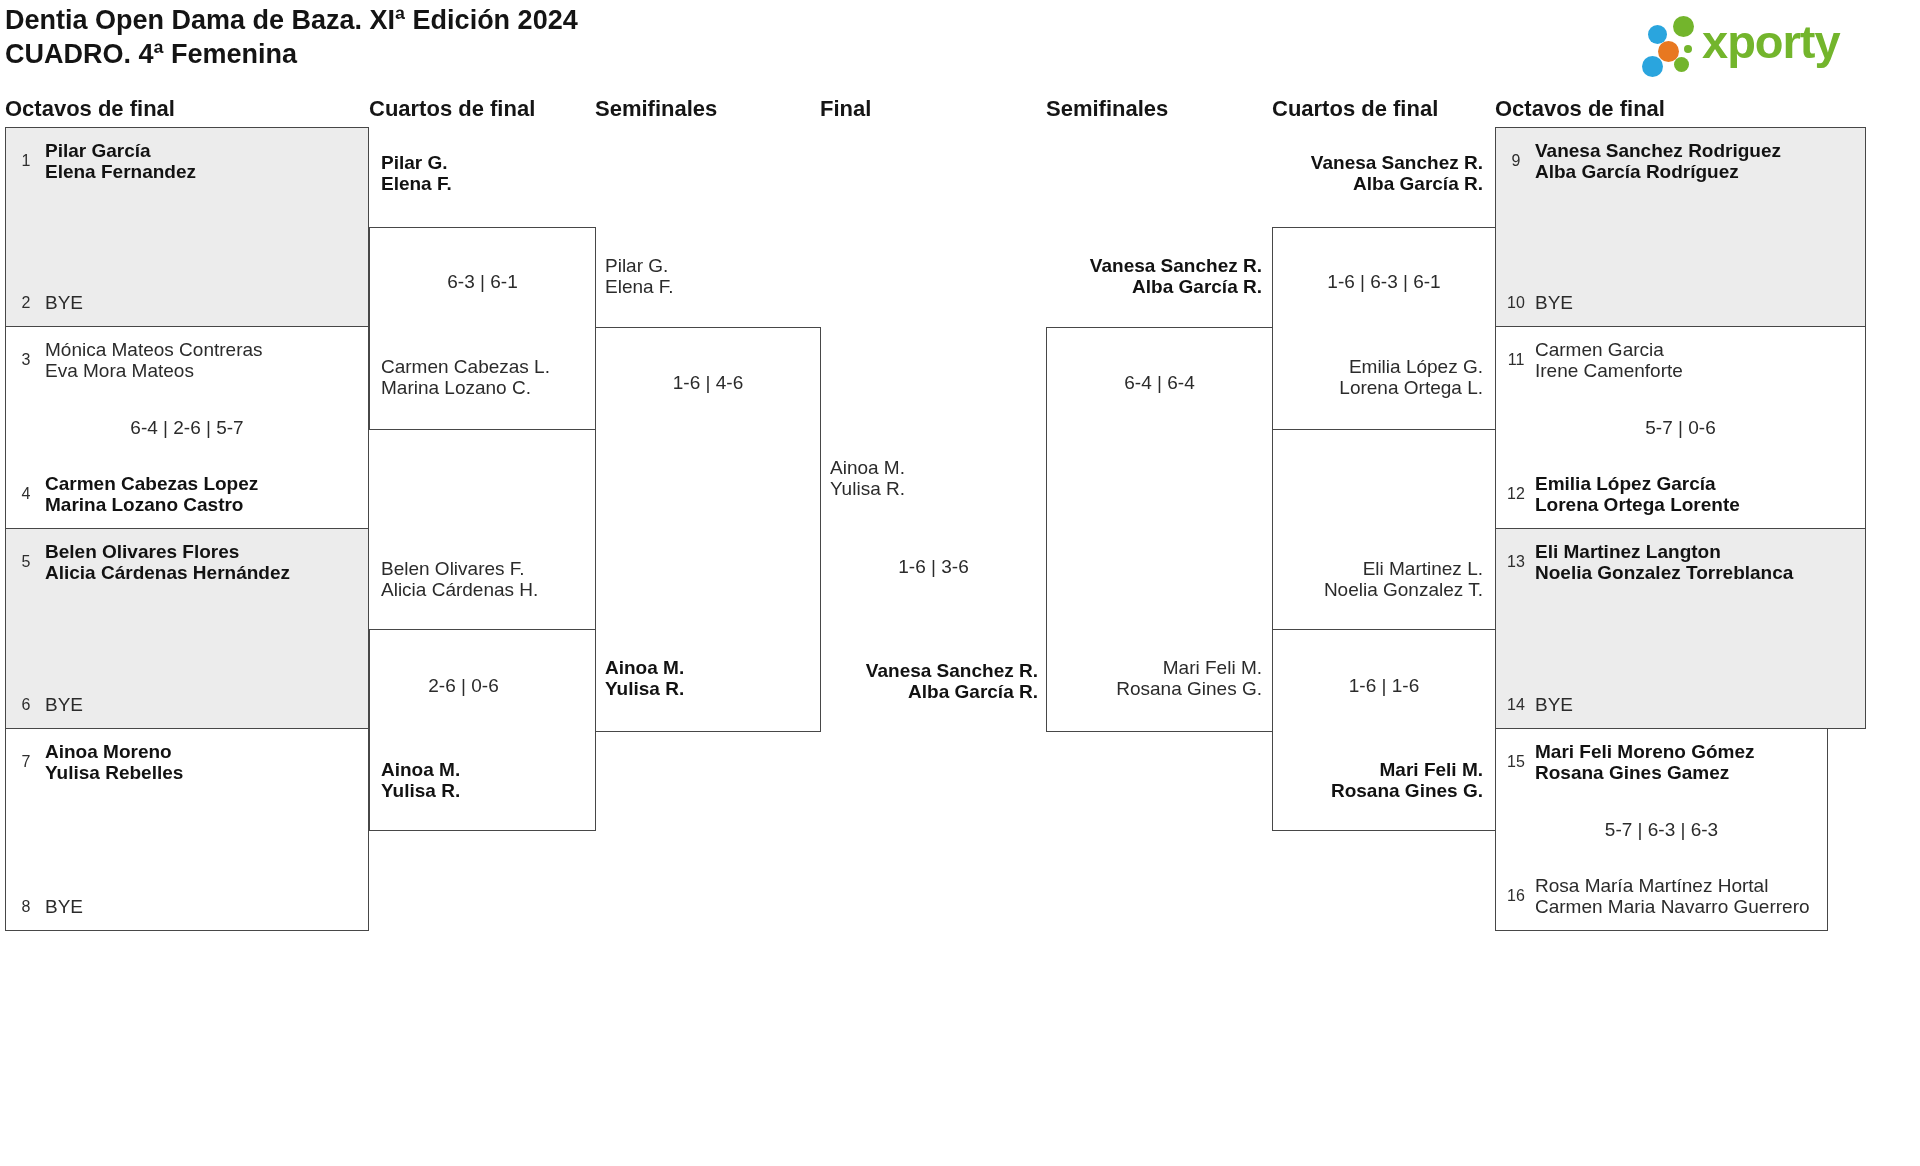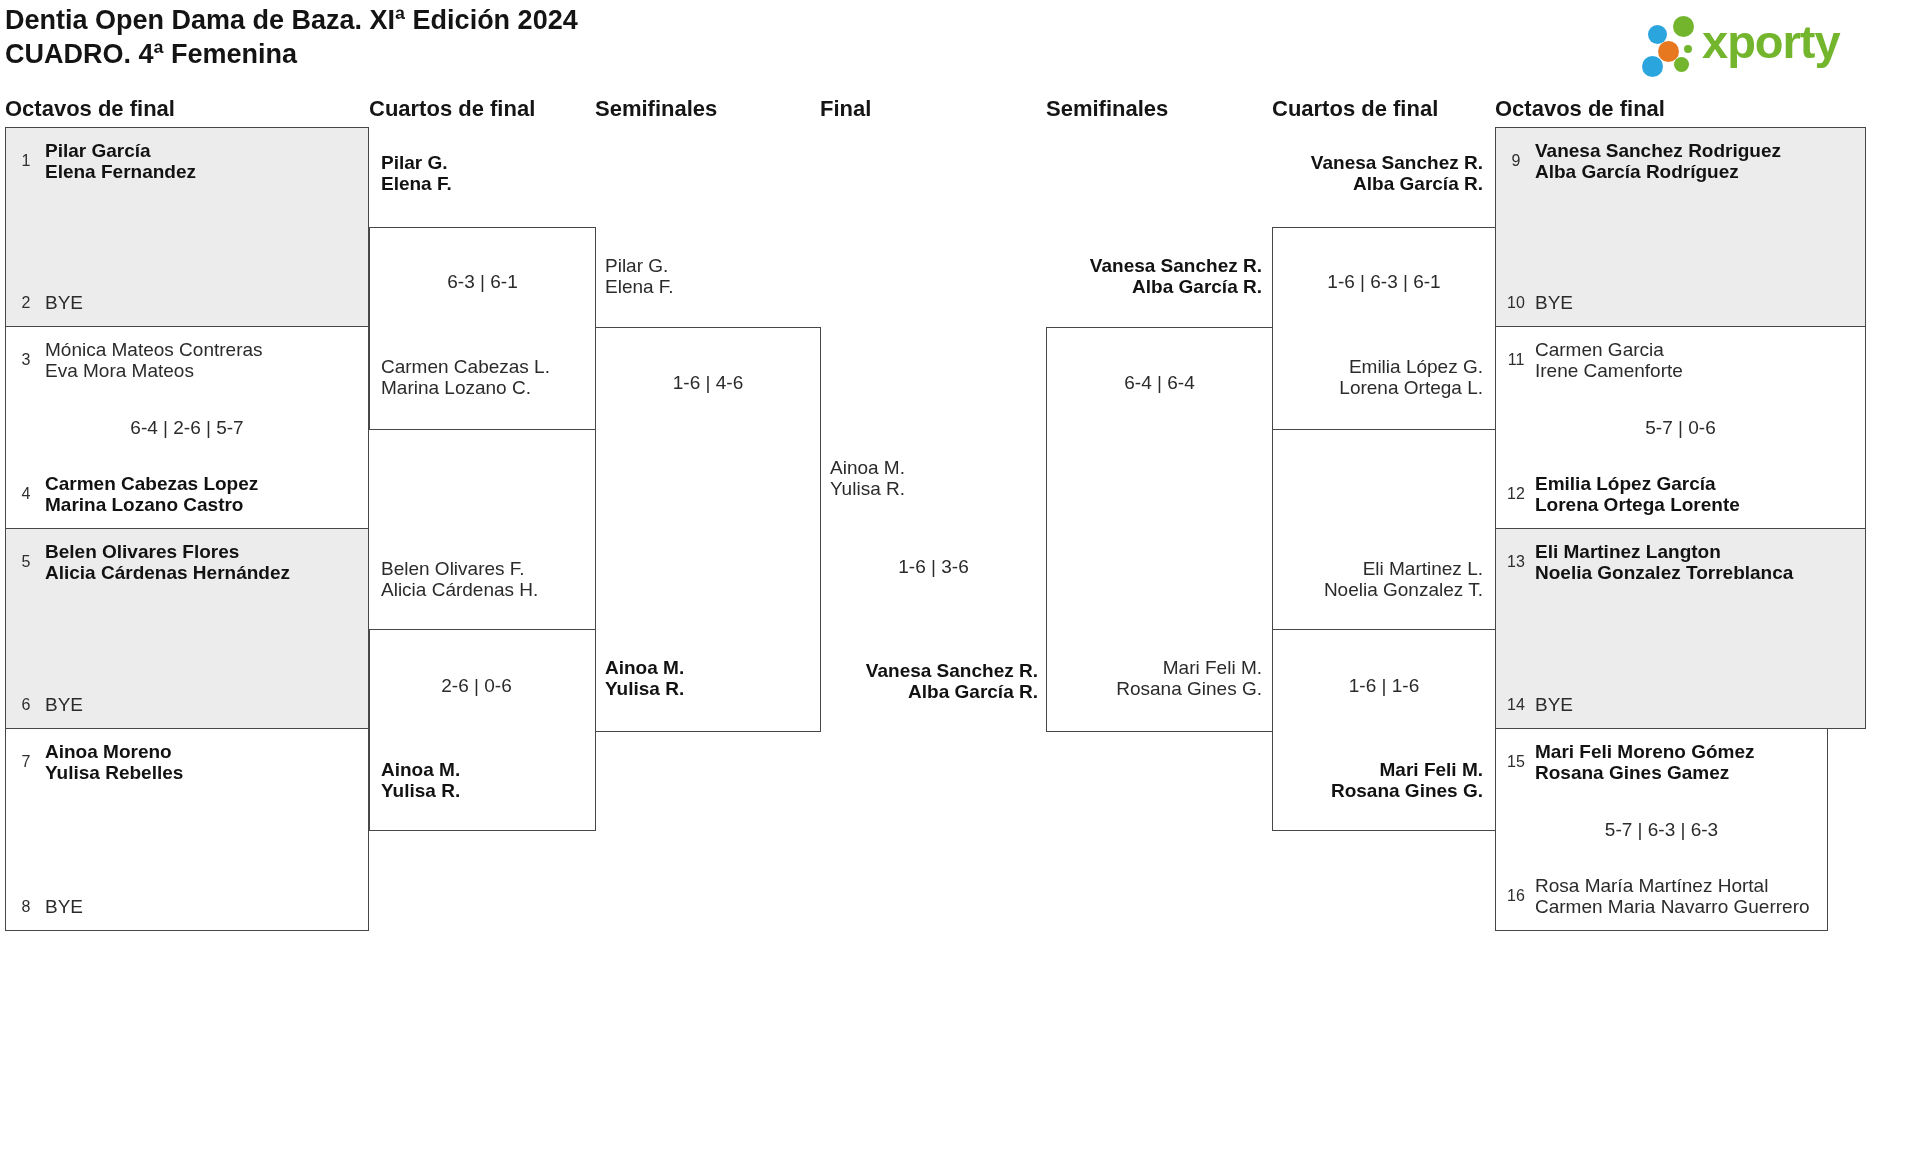--- a/index.html
+++ b/index.html
@@ -214,21 +214,21 @@
   <div class="score" style="left:369px;top:271px;width:227px;">6-3 | 6-1</div>
   <div class="lbl" style="left:381px;top:356px;">
     <span class="ln">Carmen Cabezas L.</span>
       <span class="ln">Marina Lozano C.</span>
   </div>
 
   <div class="lbl" style="left:381px;top:558px;">
     <span class="ln">Belen Olivares F.</span>
       <span class="ln">Alicia Cárdenas H.</span>
   </div>
-  <div class="score" style="left:369px;top:675px;width:189px;padding-left:13px;">2-6 | 0-6</div>
+  <div class="score" style="left:369px;top:675px;width:189px;">2-6 | 0-6</div>
   <div class="lbl b" style="left:381px;top:759px;">
     <span class="ln">Ainoa M.</span>
       <span class="ln">Yulisa R.</span>
   </div>
 
   <div class="lbl" style="left:605px;top:255px;">
     <span class="ln">Pilar G.</span>
       <span class="ln">Elena F.</span>
   </div>
   <div class="score" style="left:595px;top:372px;width:226px;">1-6 | 4-6</div>

